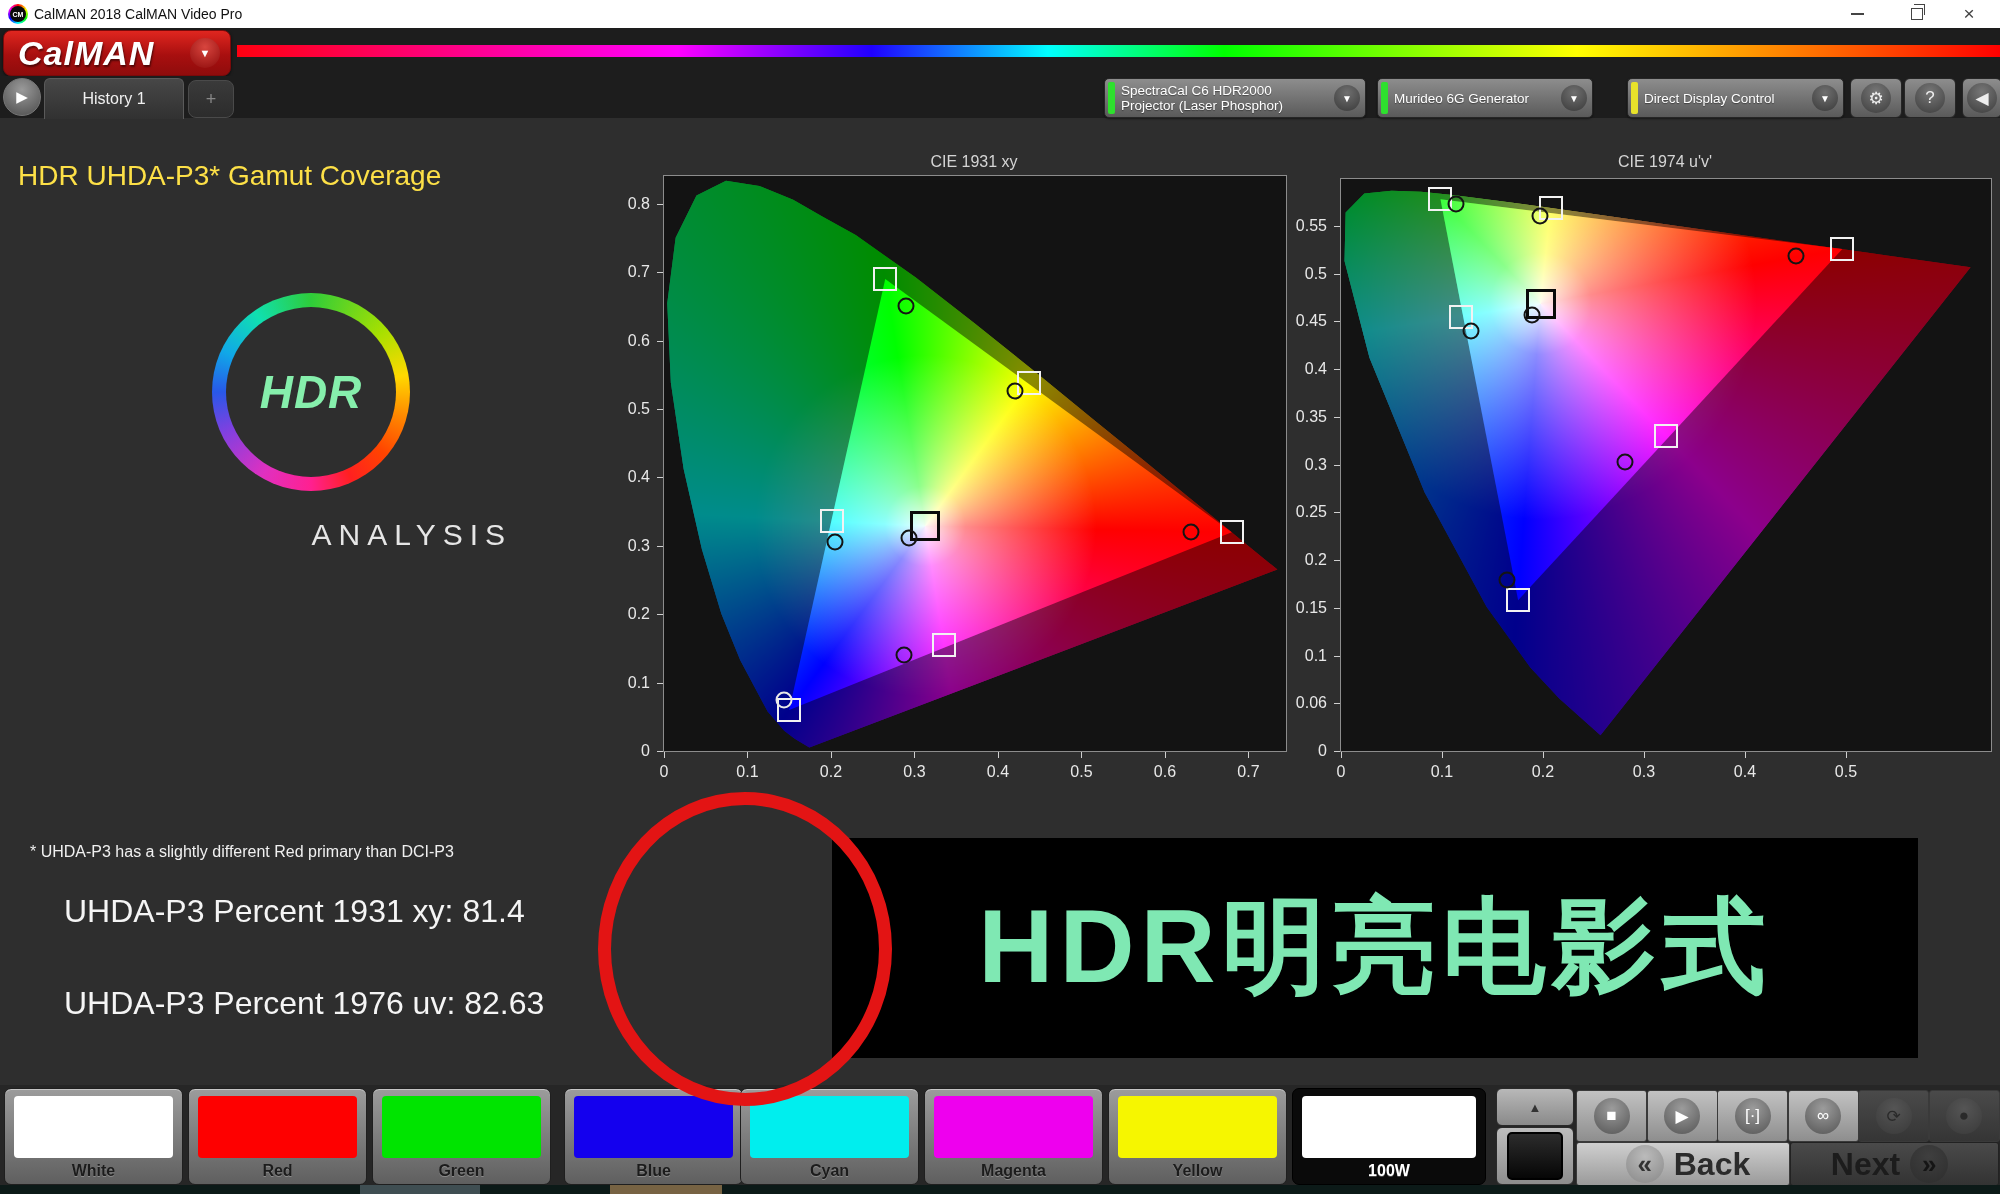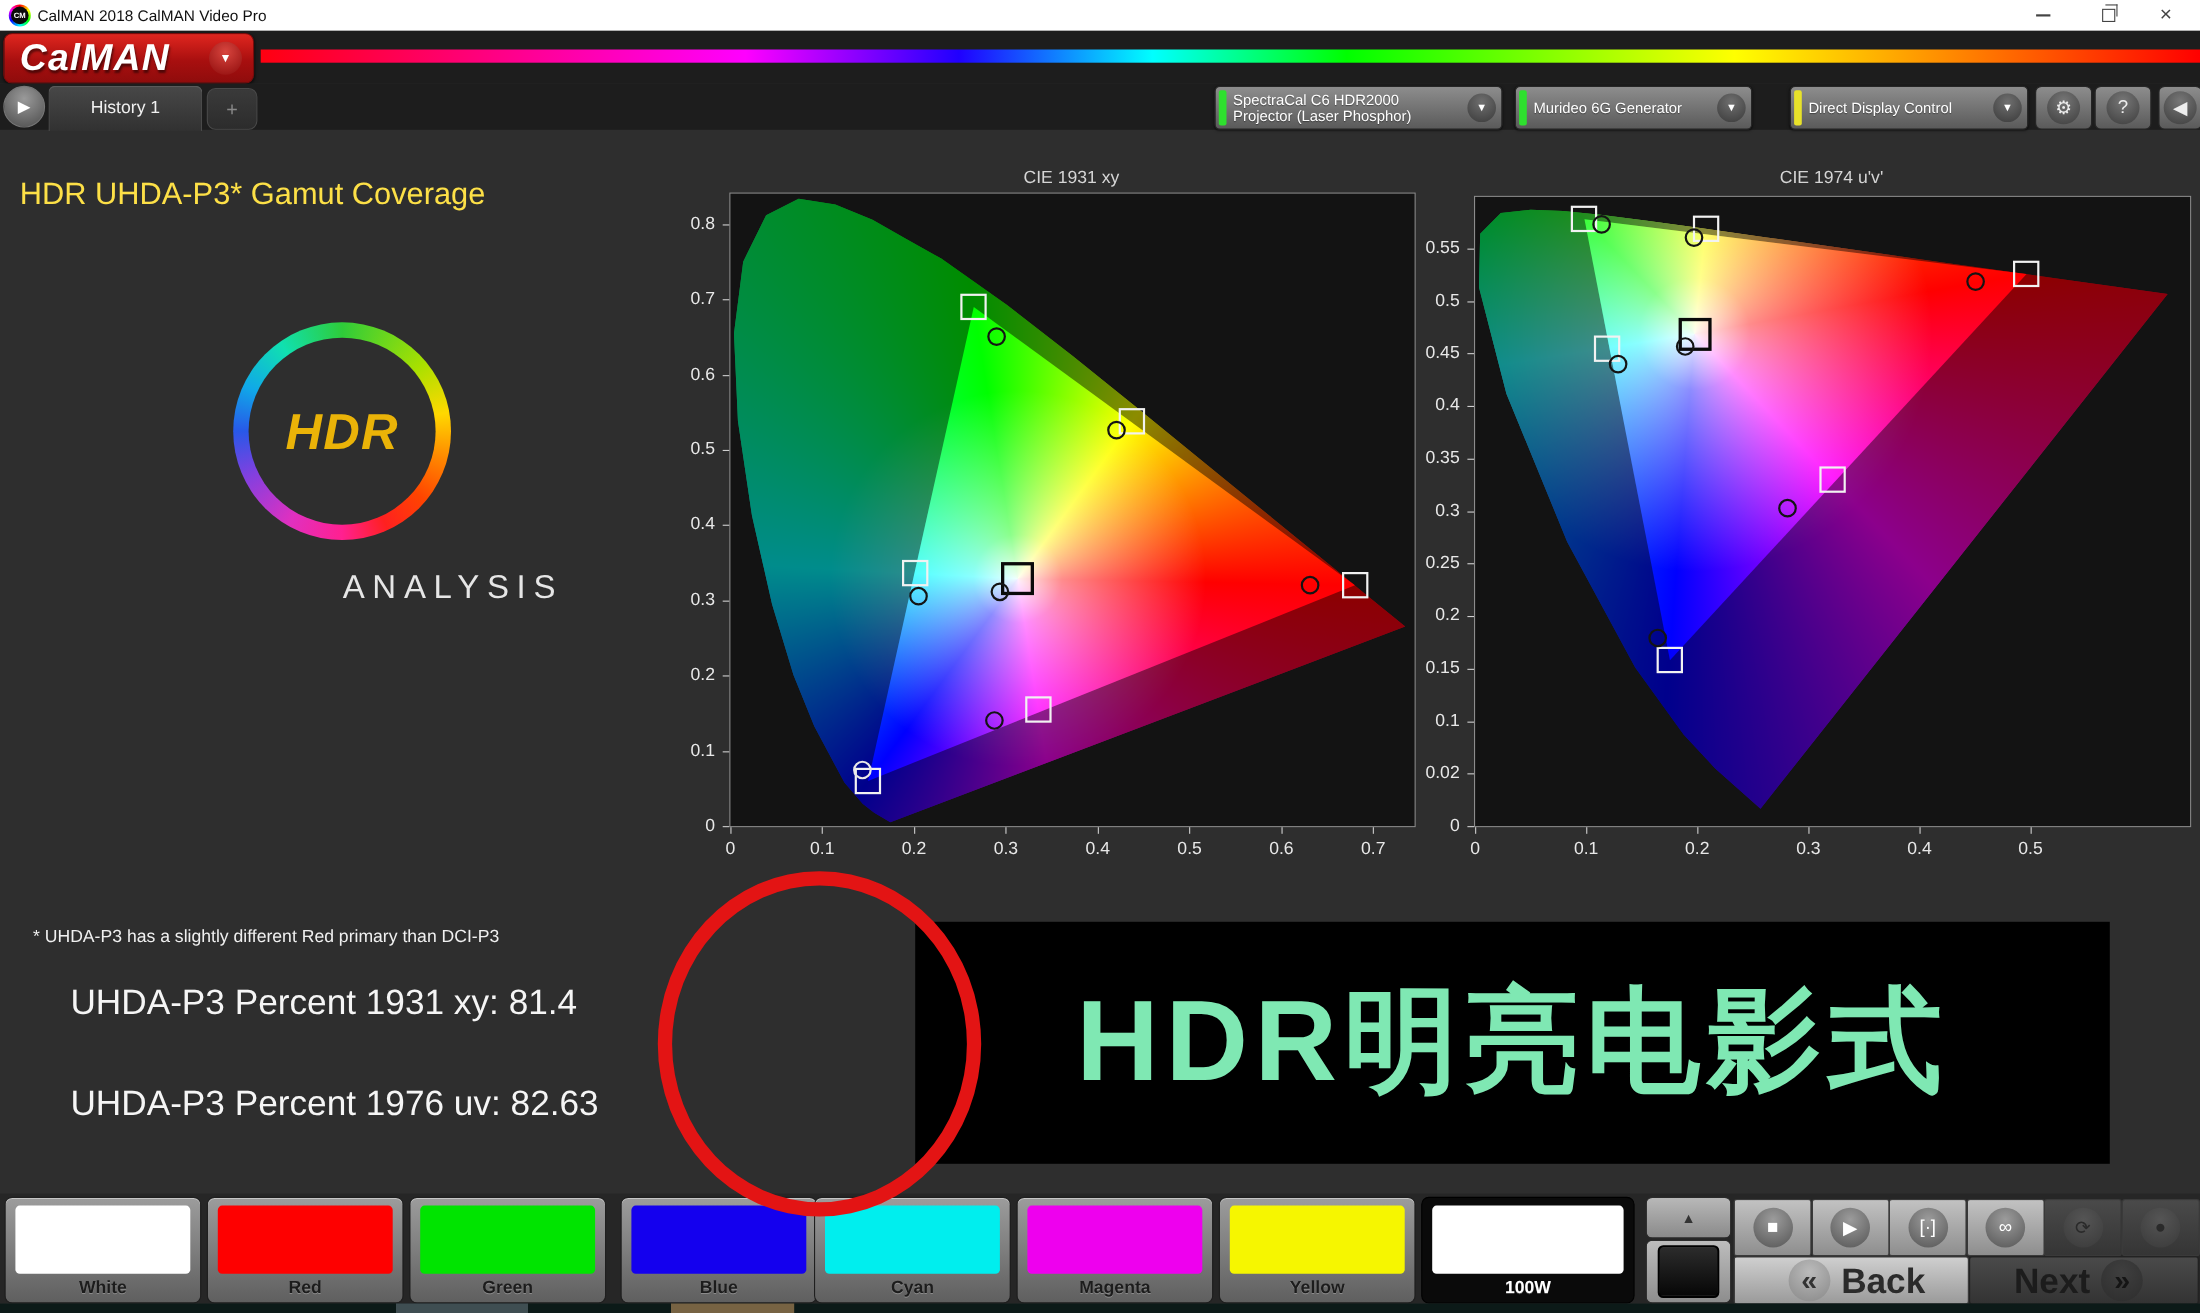--- a/index.html
+++ b/index.html
@@ -61,21 +61,21 @@
      display:flex;align-items:center;justify-content:center;}
   
   .page-title{position:absolute;left:18px;top:160px;font-size:28px;color:#fde047;}
   .hdr-ring{position:absolute;left:212px;top:293px;width:198px;height:198px;border-radius:50%;
      background:conic-gradient(from 0deg,#2ecc3a 0deg,#a8e000 50deg,#ffd800 80deg,#ff8800 105deg,
        #ff4400 130deg,#ff2020 155deg,#ff2090 180deg,#e030c0 210deg,#8040e0 245deg,#2858e8 270deg,
        #10a8e8 295deg,#10e0b0 325deg,#2ecc3a 360deg);
      display:flex;align-items:center;justify-content:center;}
   .hdr-ring .hole{width:170px;height:170px;border-radius:50%;background:#2e2e2e;
      display:flex;align-items:center;justify-content:center;}
-  .hdr-ring .hdr-txt{color:#eab308;font-size:46px;font-weight:bold;font-style:italic;letter-spacing:1px;}
+  .hdr-ring .hdr-txt{color:#86efac;font-size:46px;font-weight:bold;font-style:italic;letter-spacing:1px;}
   .analysis{position:absolute;left:112px;top:518px;width:400px;text-align:right;color:#e6e6e6;
      font-size:30px;letter-spacing:7px;}
   .measure-btn{position:absolute;left:100px;top:722px;width:412px;height:56px;border-radius:4px;
      background:linear-gradient(#8a8a8a,#4f4f4f);border:2px solid #c9c9c9;outline:1px solid #1a1a1a;
      color:#fff;font-size:27px;display:flex;align-items:center;justify-content:center;
      text-shadow:0 2px 2px rgba(0,0,0,.6);box-shadow:0 2px 4px rgba(0,0,0,.5);}
   .footnote{position:absolute;left:30px;top:843px;font-size:16px;color:#f0f0f0;}
   .result{position:absolute;left:64px;font-size:32px;color:#f5f5f5;}
   .result.r1{top:893px}.result.r2{top:985px}
   
@@ -282,21 +282,21 @@
       <div class="labx" style="left: 201.989px;">0.2</div>
       <div class="tickx" style="left: 302.983px;"></div>
       <div class="labx" style="left: 302.983px;">0.3</div>
       <div class="tickx" style="left: 403.978px;"></div>
       <div class="labx" style="left: 403.978px;">0.4</div>
       <div class="tickx" style="left: 504.972px;"></div>
       <div class="labx" style="left: 504.972px;">0.5</div>
       <div class="ticky" style="top: 572px;"></div>
       <div class="laby" style="top: 572px;">0</div>
       <div class="ticky" style="top: 524.254px;"></div>
-      <div class="laby" style="top: 524.254px;">0.02</div>
+      <div class="laby" style="top: 524.254px;">0.06</div>
       <div class="ticky" style="top: 476.508px;"></div>
       <div class="laby" style="top: 476.508px;">0.1</div>
       <div class="ticky" style="top: 428.761px;"></div>
       <div class="laby" style="top: 428.761px;">0.15</div>
       <div class="ticky" style="top: 381.015px;"></div>
       <div class="laby" style="top: 381.015px;">0.2</div>
       <div class="ticky" style="top: 333.269px;"></div>
       <div class="laby" style="top: 333.269px;">0.25</div>
       <div class="ticky" style="top: 285.523px;"></div>
       <div class="laby" style="top: 285.523px;">0.3</div>

